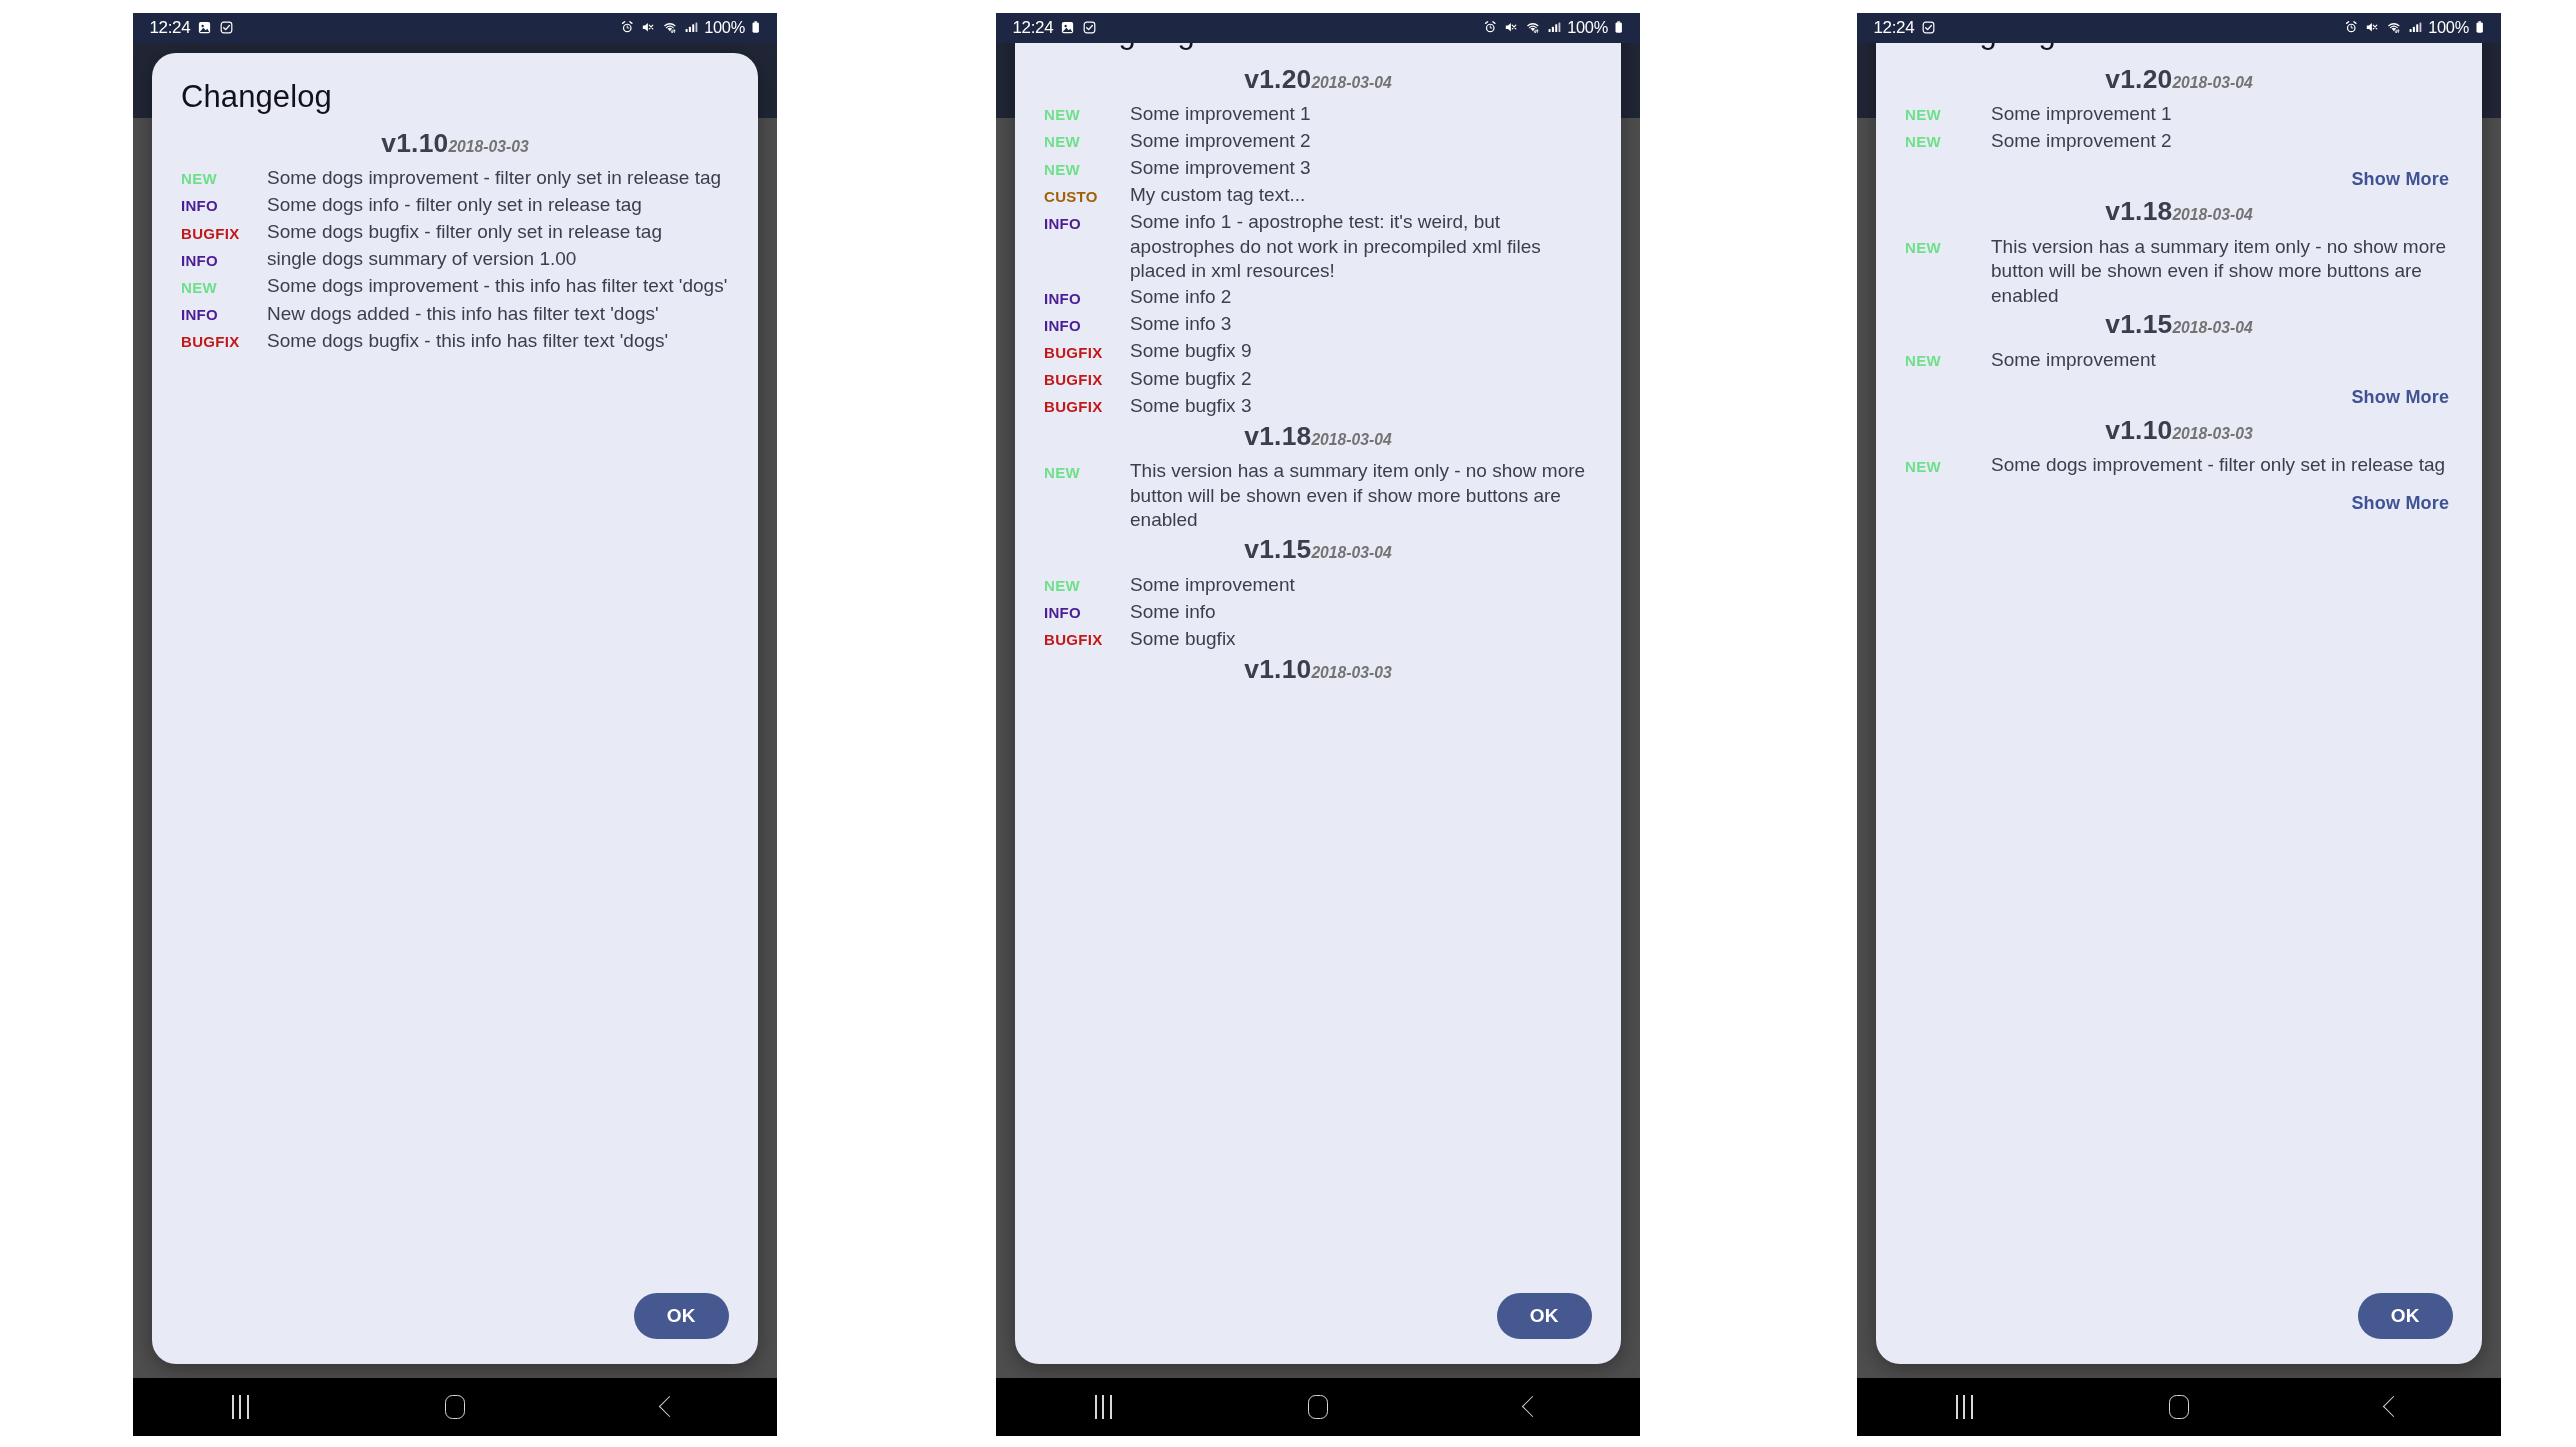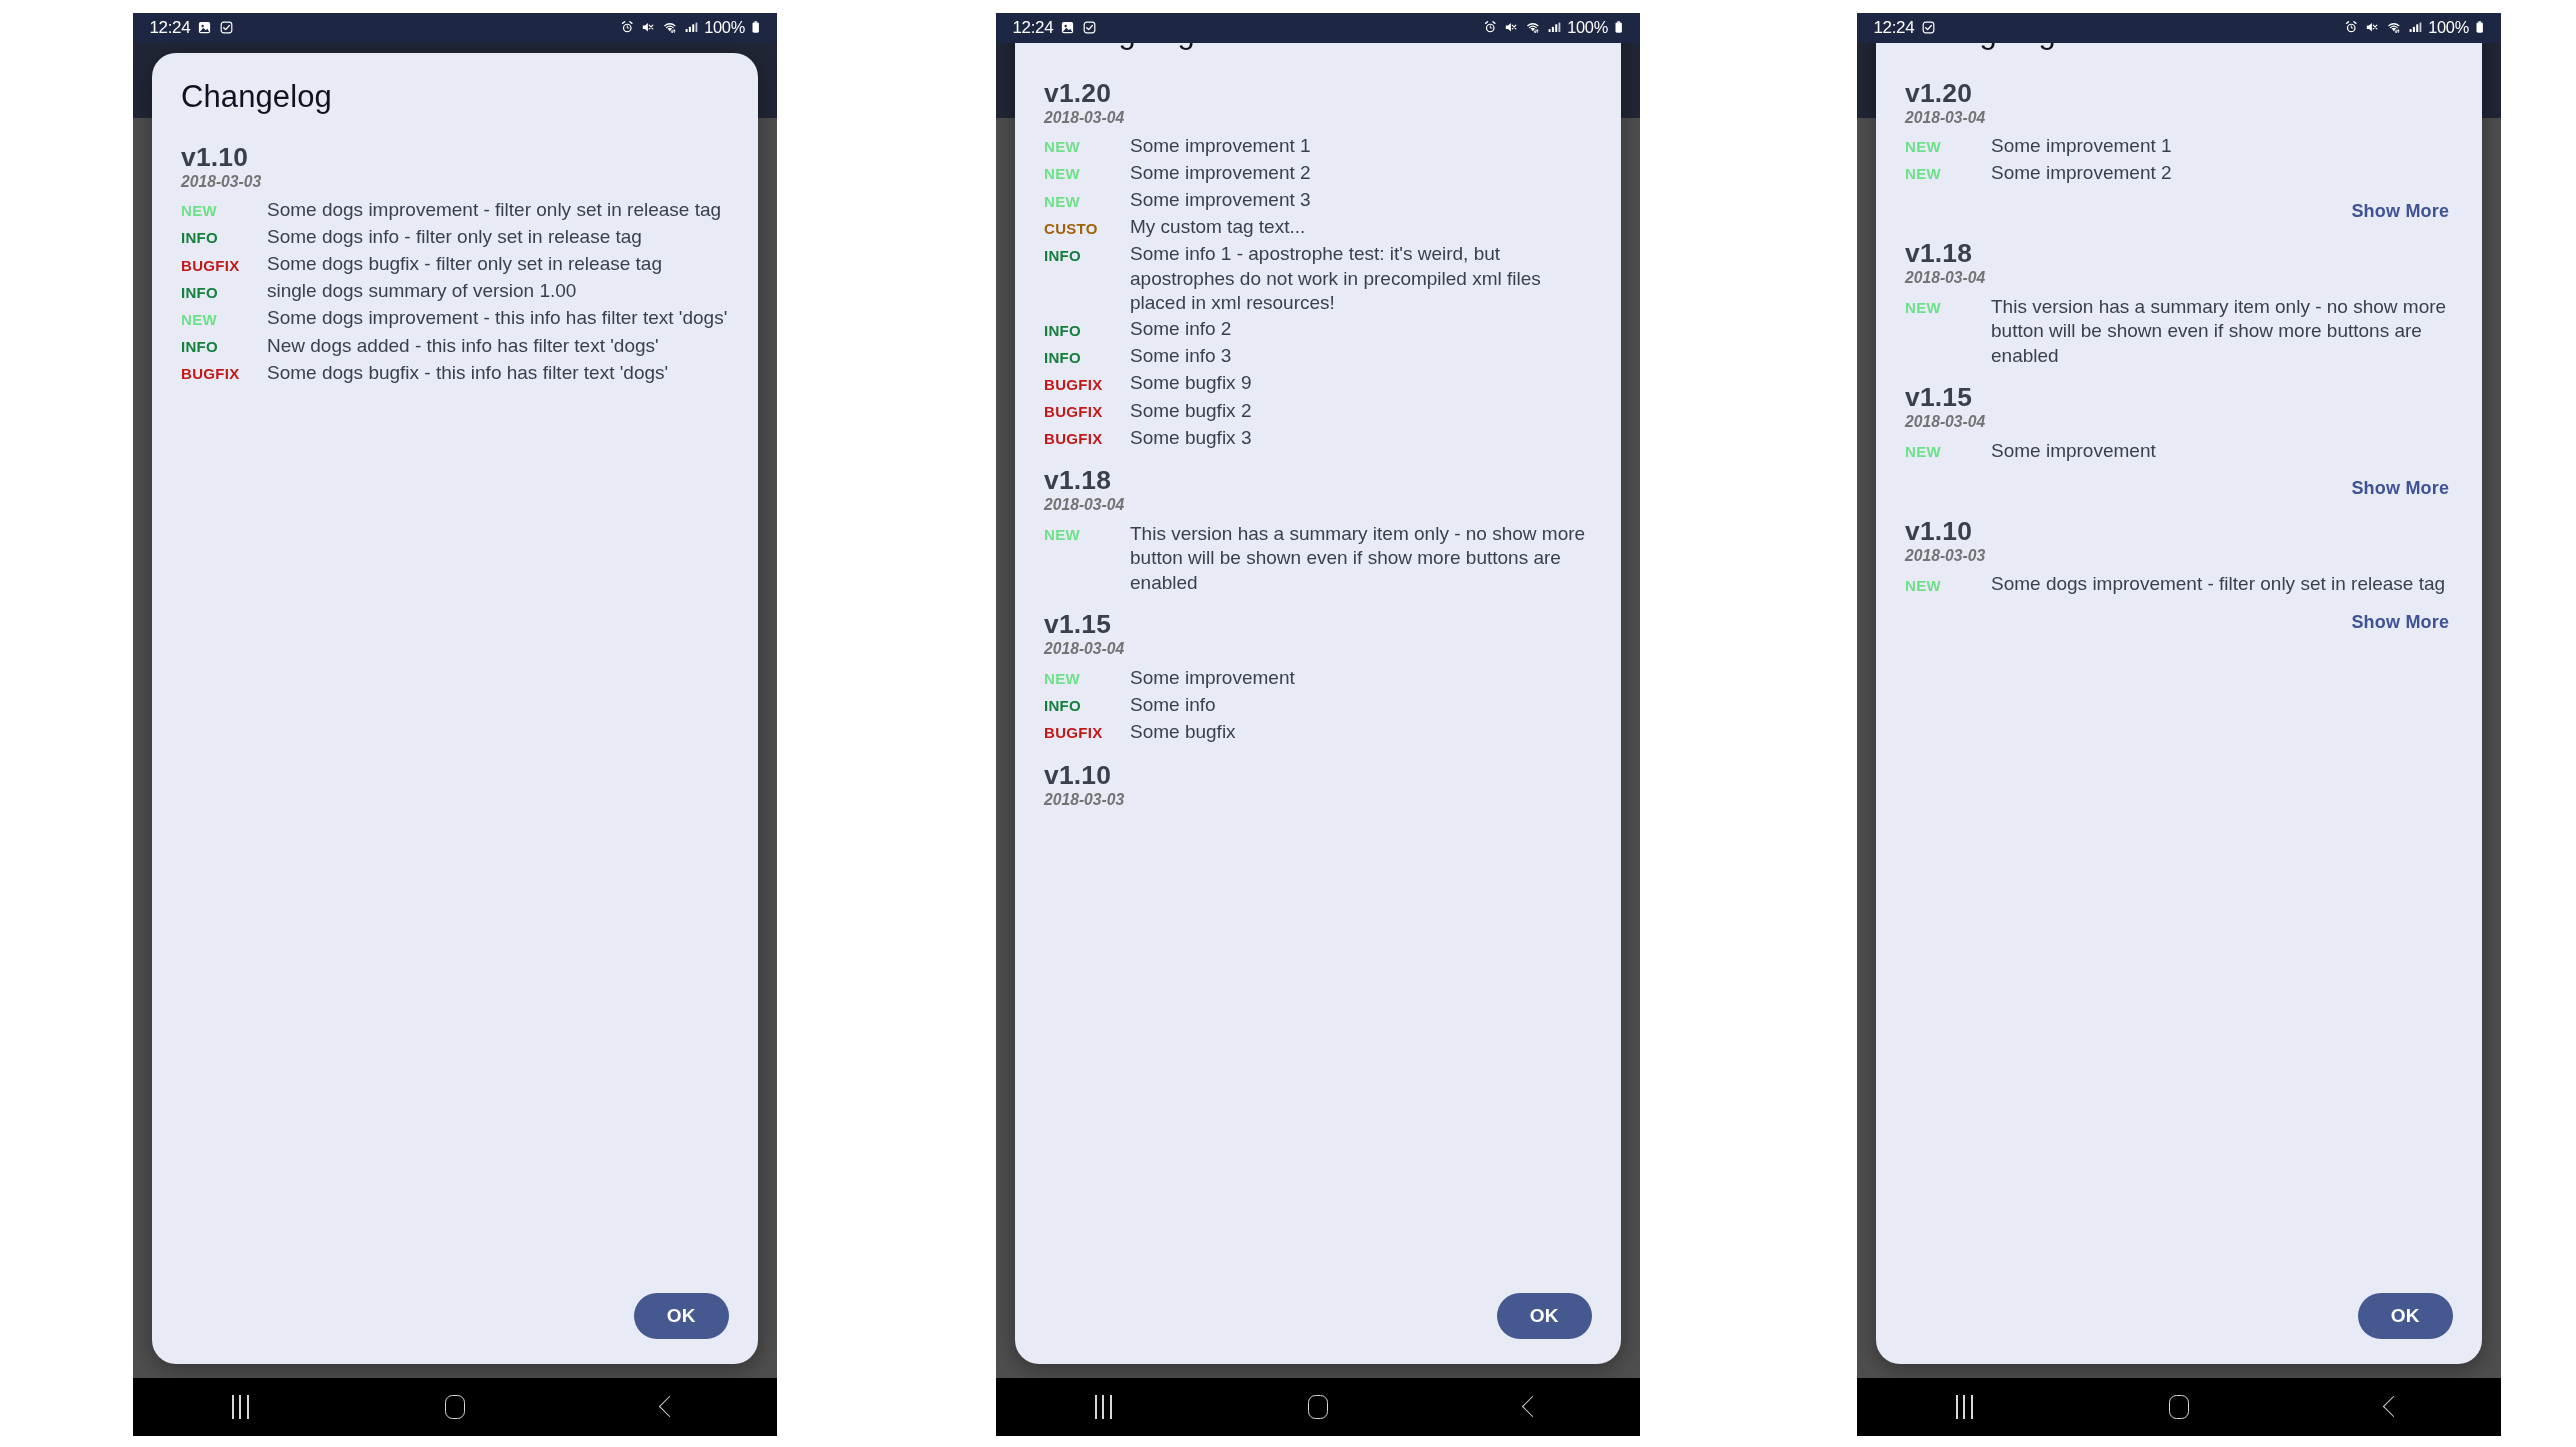--- a/index.html
+++ b/index.html
@@ -103,36 +103,36 @@
     padding: 26.4px 29px 3.8px 29px;
     letter-spacing: 0.1px;
   }
   .dlg-scroll {
     flex: 1 1 auto;
     padding: 8.8px 29px 0 29px;
     overflow: hidden;
   }
   .ver-head {
     display: flex; align-items: baseline; justify-content: center;
-    margin-top: 14px; margin-bottom: 7.5px; flex-direction: column;
+    margin-top: 0; margin-bottom: 7.5px;
   }
   .ver-name { font-size: 26.4px; font-weight: 700; color: #3a3f4d; letter-spacing: 0.2px; }
   .ver-date { font-size: 15.7px; font-style: italic; font-weight: 700; color: #737373; }
 
   .row { display: flex; align-items: flex-start; margin-bottom: 1.3px; }
   .row-tag {
     flex: 0 0 86px;
     font-size: 15px;
     font-weight: 700;
     letter-spacing: 0.3px;
     line-height: 24.5px;
     padding-top: 1.3px;
   }
   .row-tag.new    { color: #6fe08a; }
-  .row-tag.info   { color: #15803d; }
+  .row-tag.info   { color: #4c1d95; }
   .row-tag.bugfix { color: #c31818; }
   .row-tag.custom { color: #a16207; }
   .row-text {
     flex: 1 1 auto;
     font-size: 19px;
     color: #3a3f4d;
     line-height: 24.5px;
   }
 
   .showmore-wrap { display: flex; justify-content: flex-end; margin: 11.3px 0 3.8px 0; }

